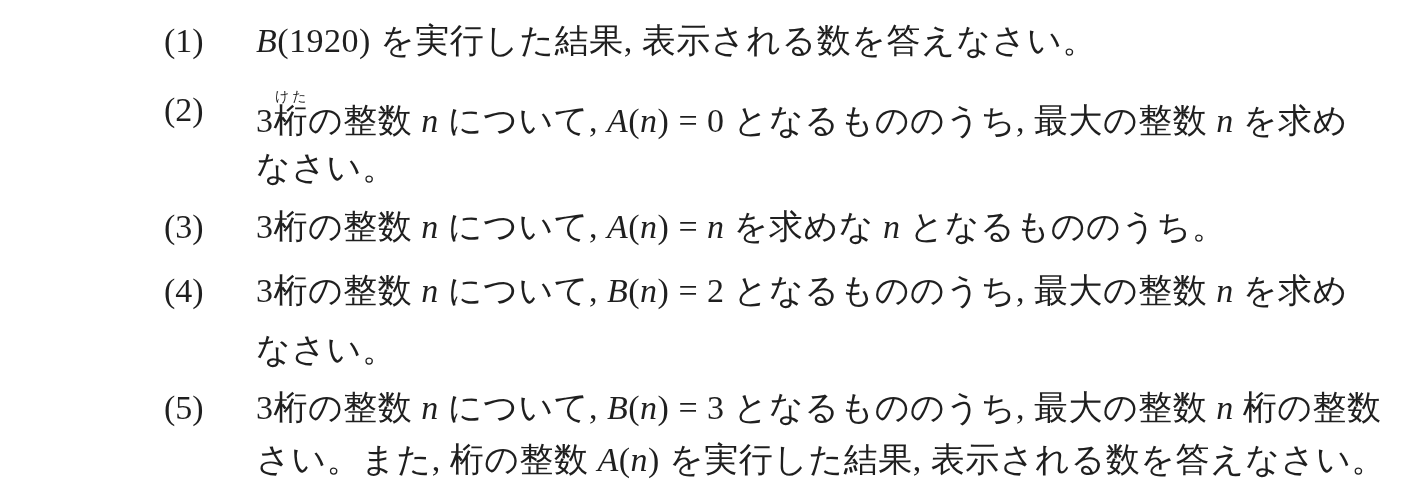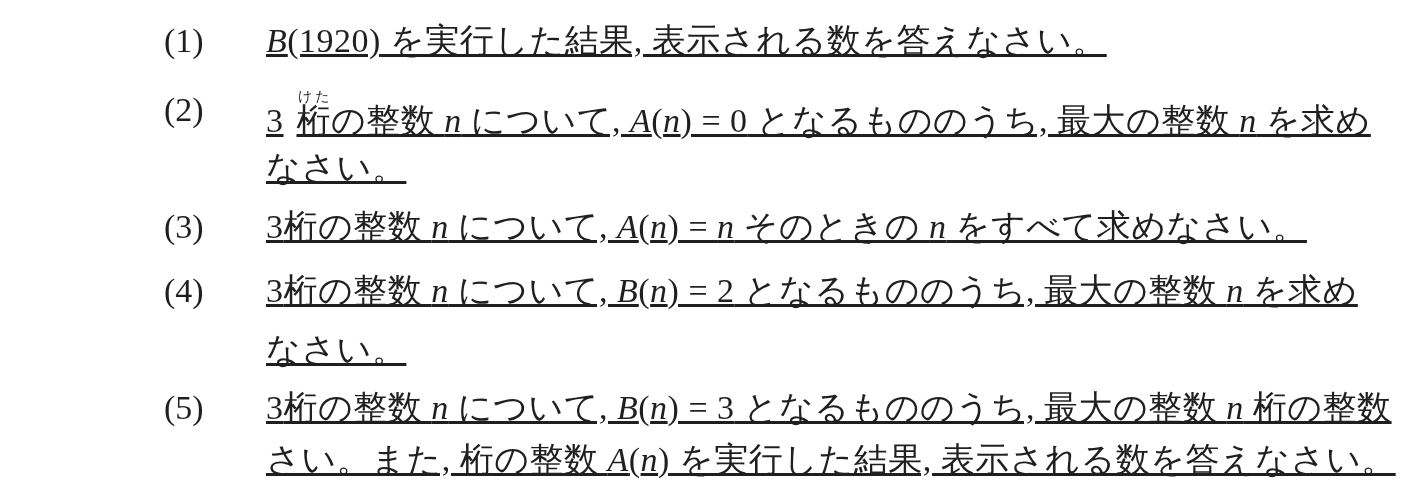--- a/index.html
+++ b/index.html
@@ -19,30 +19,29 @@
     line-height:42px;
     white-space:nowrap;
   }
   .plabel {
     position:absolute;
     left:164px;
     font-family:"Liberation Serif","DejaVu Serif",serif;
   }
   .content {
     position:absolute;
-    left:266px;
-    text-decoration:underline;
+    left:256px;
   }
   .jp { letter-spacing:0.5px; }
   .math {
     font-family:"Liberation Serif","DejaVu Serif",serif;
     letter-spacing:0.5px;
   }
   .math i { font-style:italic; }
-  ruby { ruby-position:over;margin-left:13px; }
+  ruby { ruby-position:over; }
   ruby rt {
     font-size:14px;
     letter-spacing:0;
     transform:translateY(2px);
   }
 </style>
 </head>
 <body>
 
 <div class="page">
@@ -63,21 +62,21 @@
 
   <div class="line" style="top:147px">
     <span class="content">
       <span class="jp">なさい。</span>
     </span>
   </div>
 
   <div class="line" style="top:206px">
     <span class="plabel">(3)</span>
     <span class="content">
-      <span class="math">3</span><span class="jp">桁の整数 </span><span class="math"><i>n</i></span><span class="jp"> について, </span><span class="math"><i>A</i>(<i>n</i>) = <i>n</i></span><span class="jp"> そのときの </span><span class="math"><i>n</i></span><span class="jp"> をすべて求めなさい。</span>
+      <span class="math">3</span><span class="jp">桁の整数 </span><span class="math"><i>n</i></span><span class="jp"> について, </span><span class="math"><i>A</i>(<i>n</i>) = <i>n</i></span><span class="jp"> を求めな </span><span class="math"><i>n</i></span><span class="jp"> となるもののうち。</span>
     </span>
   </div>
 
   <div class="line" style="top:270px">
     <span class="plabel">(4)</span>
     <span class="content">
       <span class="math">3</span><span class="jp">桁の整数 </span><span class="math"><i>n</i></span><span class="jp"> について, </span><span class="math"><i>B</i>(<i>n</i>) = 2</span><span class="jp"> となるもののうち, 最大の整数 </span><span class="math"><i>n</i></span><span class="jp"> を求め</span>
     </span>
   </div>
 

